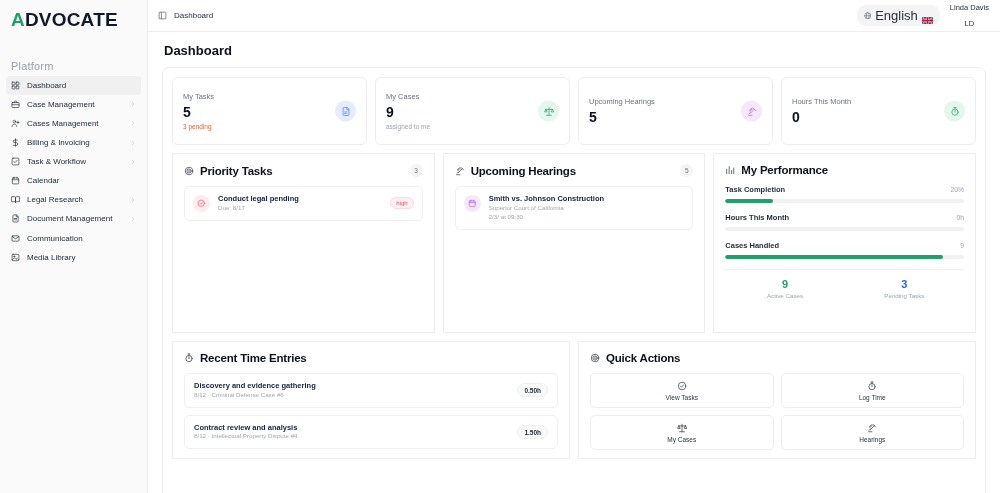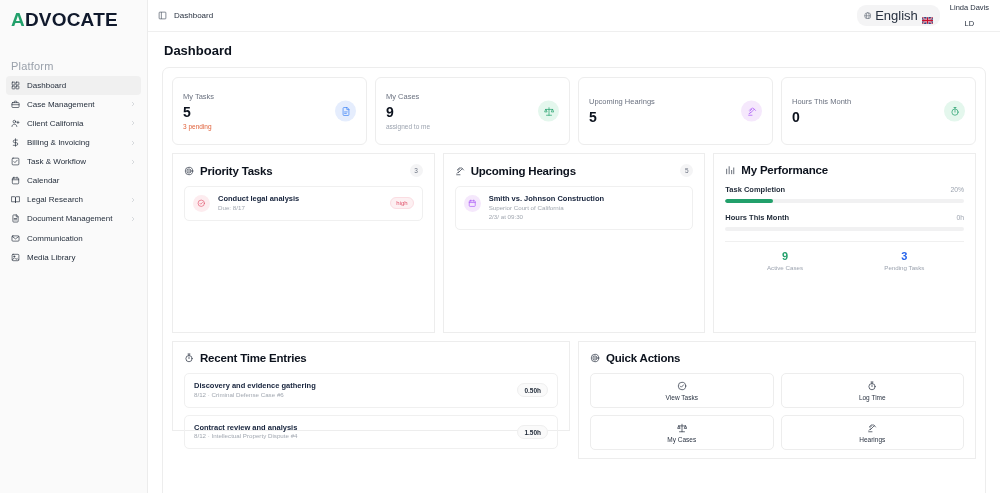--- a/index.html
+++ b/index.html
@@ -201,21 +201,21 @@
         </div>
         <div class="nav-item">
           <span class="nav-ico">
             <svg viewBox="0 0 24 24">
               <circle cx="9" cy="7" r="3.5"></circle>
               <path d="M2.5 20c0-3.6 2.9-6 6.5-6s6.5 2.4 6.5 6"></path>
               <line x1="18.5" y1="6" x2="18.5" y2="12"></line>
               <line x1="15.5" y1="9" x2="21.5" y2="9"></line>
             </svg>
           </span>
-          <span class="nav-label">Client California</span>
+          <span class="nav-label">Cases Management</span>
           <span class="chev">
             <svg viewBox="0 0 24 24" fill="none" stroke-linecap="round" stroke-linejoin="round">
               <path d="M9 5l7 7-7 7"></path>
             </svg>
           </span>
         </div>
         <div class="nav-item">
           <span class="nav-ico">
             <svg viewBox="0 0 24 24">
               <line x1="12" y1="2" x2="12" y2="22"></line>
@@ -416,21 +416,21 @@
               <span class="count-badge">3</span>
             </div>
             <div class="item-row">
               <span class="item-ico" style="background:#fdecef">
                 <svg viewBox="0 0 24 24" style="stroke:#e0506a">
                     <circle cx="12" cy="12" r="9"></circle>
                     <path d="M8.5 12.5l2.2 2.2 4.6-4.9"></path>
                   </svg>
               </span>
               <span class="item-body">
-                <span class="item-title" style="display:block">Conduct legal analysis</span>
+                <span class="item-title" style="display:block">Conduct legal pending</span>
                 <span class="item-sub" style="display:block">Due: 8/17</span>
               </span>
               <span class="pill-high">high</span>
             </div>
           </section>
 
           <section class="card panel-tall">
             <div class="card-head">
               <span class="head-ico">
                 <svg viewBox="0 0 24 24">
@@ -481,37 +481,46 @@
                 </div>
                 <div>
                   <div class="perf-row">
                     <span class="perf-label">Hours This Month</span>
                     <span class="perf-val">0h</span>
                   </div>
                   <div class="bar">
                     <span style="width:0%"></span>
                   </div>
                 </div>
+                <div>
+                  <div class="perf-row">
+                    <span class="perf-label">Cases Handled</span>
+                    <span class="perf-val">9</span>
+                  </div>
+                  <div class="bar">
+                    <span style="width:91%"></span>
+                  </div>
+                </div>
               </div>
             <div class="perf-split" id="perf-split">
                 <div>
                   <div class="split-num" style="color:#22a06b">9</div>
                   <div class="split-lbl">Active Cases</div>
                 </div>
                 <div>
                   <div class="split-num" style="color:#2563eb">3</div>
                   <div class="split-lbl">Pending Tasks</div>
                 </div>
               </div>
           </section>
         </div>
 
         <div class="row3">
 
-          <section class="card" style="height:90px">
+          <section class="card" style="height:118px">
             <div class="card-head">
               <span class="head-ico">
                 <svg viewBox="0 0 24 24">
                     <circle cx="12" cy="13.5" r="7.5"></circle>
                     <line x1="12" y1="13.5" x2="12" y2="9.5"></line>
                     <line x1="9.5" y1="2.5" x2="14.5" y2="2.5"></line>
                     <line x1="12" y1="2.5" x2="12" y2="6"></line>
                   </svg>
               </span>
               <span class="card-title">Recent Time Entries</span>

